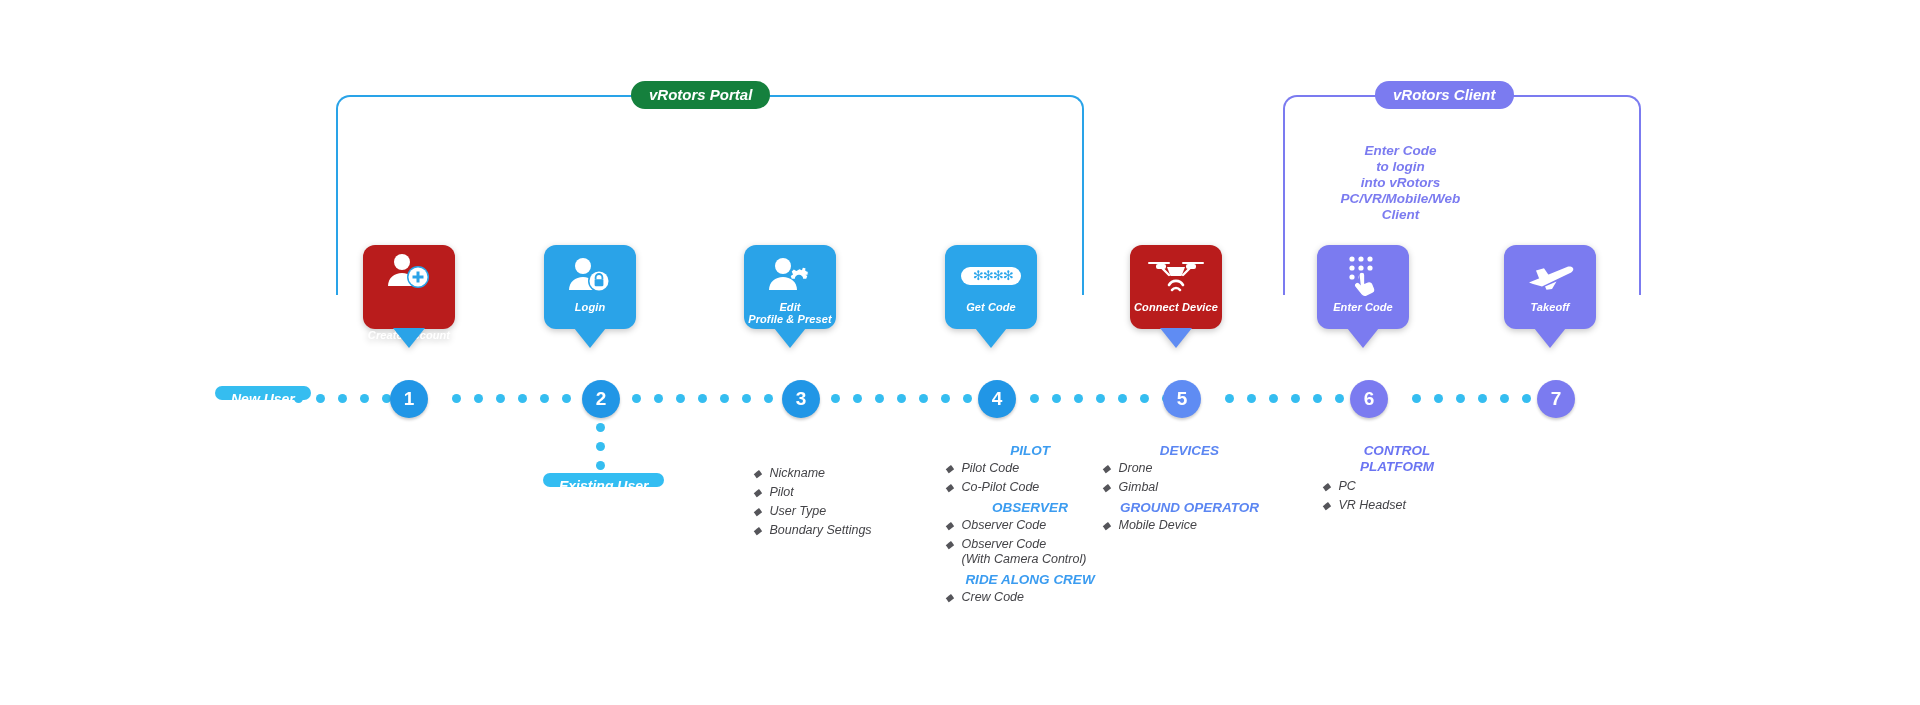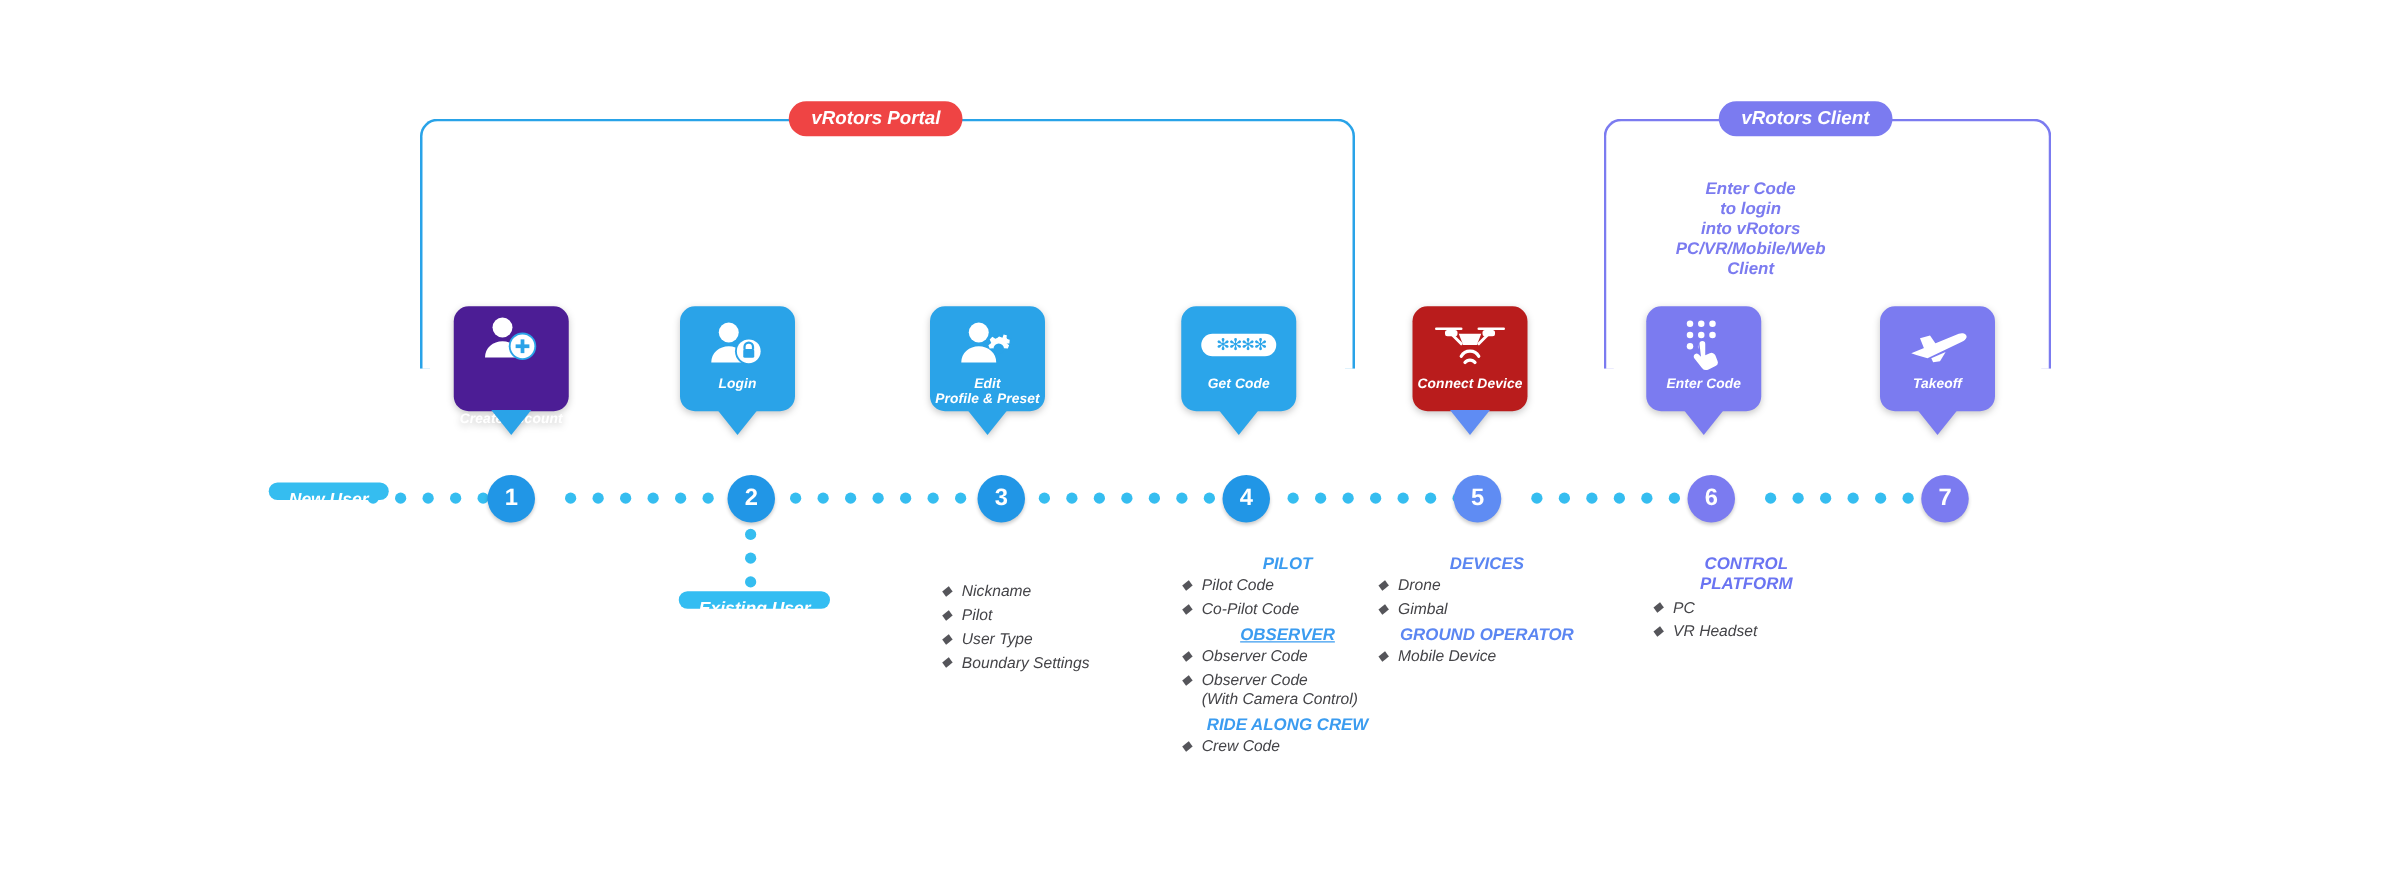--- a/index.html
+++ b/index.html
@@ -44,21 +44,21 @@
     border-radius: 14px;
     color: #ffffff;
     font-style: italic;
     font-weight: bold;
     font-size: 15px;
     text-align: center;
     white-space: nowrap;
     padding: 0 18px;
     box-sizing: border-box;
   }
-  .bracket-label.portal { background: #ef4444; }
+  .bracket-label.portal { background: #15803d; }
   .bracket-label.client { background: #7b7bf0; }
 
   
   .card {
     position: absolute;
     width: 92px;
     height: 84px;
     border-radius: 12px;
     box-sizing: border-box;
     display: flex;
@@ -193,21 +193,21 @@
 
   <div class="bracket-label portal" style="left:631px; top:81px;">vRotors Portal</div>
   <div class="bracket-label client" style="left:1375px; top:81px;">vRotors Client</div>
 
   <div class="note" style="left:1288px; top:143px; width:225px; color:#7b7bf0;">Enter Code
 to login
 into vRotors
 PC/VR/Mobile/Web
 Client</div>
 
-  <div class="card" style="left:363px; top:245px; background:#4c1d95;gap:36px;">
+  <div class="card" style="left:363px; top:245px; background:#b91c1c;gap:36px;">
     <div class="card-icon">
       <svg width="46" height="38" viewBox="0 0 46 38">
         <circle cx="16" cy="9" r="8" fill="#fff"></circle>
         <path d="M2 33c0-8 6.5-13 14-13s14 5 14 13z" fill="#fff"></path>
         <circle cx="32" cy="24" r="11" fill="#2aa3e8"></circle>
         <circle cx="32" cy="24" r="9.5" fill="#fff"></circle>
         <rect x="30.5" y="18.5" width="3" height="11" fill="#2aa3e8"></rect>
         <rect x="26.5" y="22.5" width="11" height="3" fill="#2aa3e8"></rect>
       </svg>
     </div>
@@ -416,21 +416,21 @@
   <div class="list-block" style="left:945px; top:443px; width:170px;">
     <div class="list-head" style="color:#3b9cf0;">PILOT</div>
     <div class="list-item">
       <span class="bullet">◆</span>
       <span>Pilot Code</span>
     </div>
     <div class="list-item">
       <span class="bullet">◆</span>
       <span>Co-Pilot Code</span>
     </div>
-    <div class="list-head" style="color:#3b9cf0; margin-top:5px;text-decoration:underline;">OBSERVER</div>
+    <div class="list-head" style="color:#3b9cf0; margin-top:5px;">OBSERVER</div>
     <div class="list-item">
       <span class="bullet">◆</span>
       <span>Observer Code</span>
     </div>
     <div class="list-item">
       <span class="bullet">◆</span>
       <span>Observer Code
 (With Camera Control)</span>
     </div>
     <div class="list-head" style="color:#3b9cf0; margin-top:5px; white-space:nowrap;">RIDE ALONG CREW</div>

